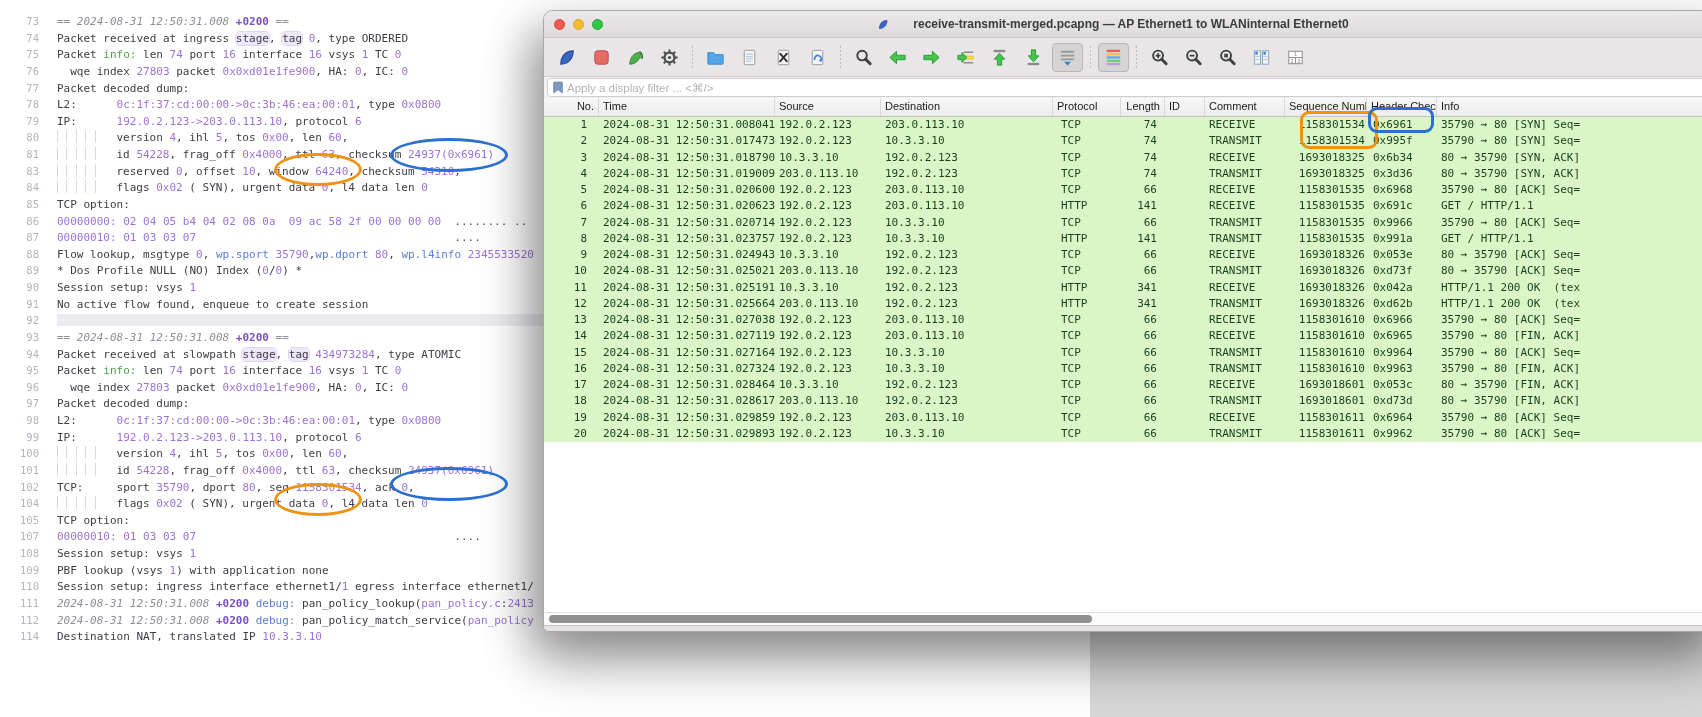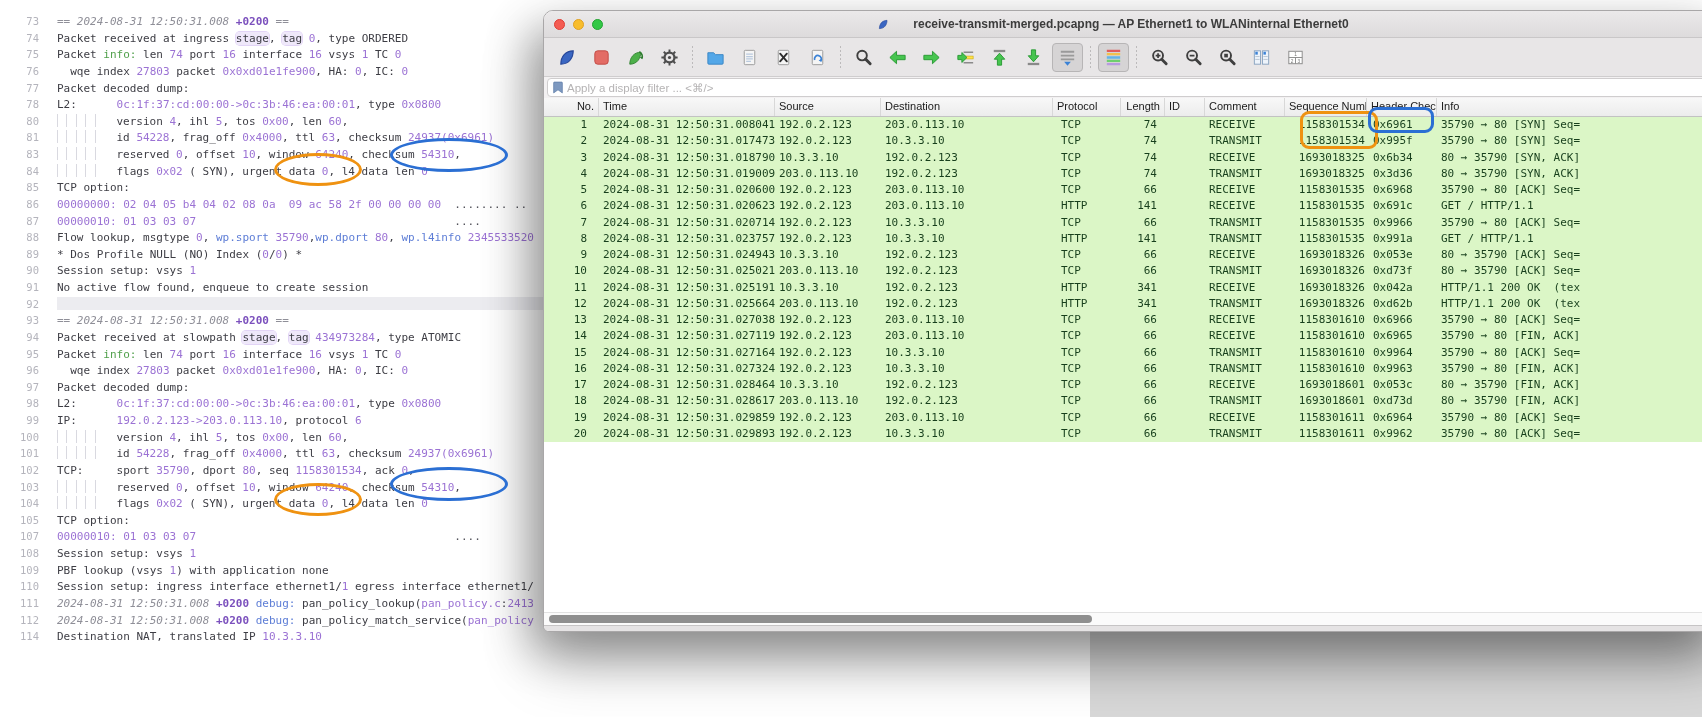--- a/index.html
+++ b/index.html
@@ -101,20 +101,21 @@
 <body>
 
 <div id="editor">
   <div>
       <div class="eline"><span class="ln">73</span><span class="c-ts">== 2024-08-31 12:50:31.008 </span><span class="c-tz">+0200</span><span class="c-ts"> ==</span></div>
       <div class="eline"><span class="ln">74</span><span class="c-d">Packet received at ingress </span><span class="c-hl">stage</span><span class="c-d">, </span><span class="c-hl">tag</span><span class="c-d"> </span><span class="c-v">0</span><span class="c-d">, type ORDERED</span></div>
       <div class="eline"><span class="ln">75</span><span class="c-d">Packet </span><span class="c-g">info:</span><span class="c-d"> len </span><span class="c-v">74</span><span class="c-d"> port </span><span class="c-v">16</span><span class="c-d"> interface </span><span class="c-v">16</span><span class="c-d"> vsys </span><span class="c-v">1</span><span class="c-d"> TC </span><span class="c-v">0</span></div>
       <div class="eline"><span class="ln">76</span><span class="c-d">  wqe index </span><span class="c-v">27803</span><span class="c-d"> packet </span><span class="c-v">0x0xd01e1fe900</span><span class="c-d">, HA: </span><span class="c-v">0</span><span class="c-d">, IC: </span><span class="c-v">0</span></div>
       <div class="eline"><span class="ln">77</span><span class="c-d">Packet decoded dump:</span></div>
       <div class="eline"><span class="ln">78</span><span class="c-d">L2:      </span><span class="c-v">0c:1f:37:cd:00:00-&gt;0c:3b:46:ea:00:01</span><span class="c-d">, type </span><span class="c-v">0x0800</span></div>
+      <div class="eline"><span class="ln">79</span><span class="c-d">IP:      </span><span class="c-v">192.0.2.123-&gt;203.0.113.10</span><span class="c-d">, protocol </span><span class="c-v">6</span></div>
       <div class="eline"><span class="ln">80</span><span class="c-gd"></span><span class="c-d">version </span><span class="c-v">4</span><span class="c-d">, ihl </span><span class="c-v">5</span><span class="c-d">, tos </span><span class="c-v">0x00</span><span class="c-d">, len </span><span class="c-v">60</span><span class="c-d">,</span></div>
       <div class="eline"><span class="ln">81</span><span class="c-gd"></span><span class="c-d">id </span><span class="c-v">54228</span><span class="c-d">, frag_off </span><span class="c-v">0x4000</span><span class="c-d">, ttl </span><span class="c-v">63</span><span class="c-d">, checksum </span><span class="c-v">24937(0x6961)</span></div>
       <div class="eline"><span class="ln">83</span><span class="c-gd"></span><span class="c-d">reserved </span><span class="c-v">0</span><span class="c-d">, offset </span><span class="c-v">10</span><span class="c-d">, window </span><span class="c-v">64240</span><span class="c-d">, checksum </span><span class="c-v">54310</span><span class="c-d">,</span></div>
       <div class="eline"><span class="ln">84</span><span class="c-gd"></span><span class="c-d">flags </span><span class="c-v">0x02</span><span class="c-d"> ( SYN), urgent data </span><span class="c-v">0</span><span class="c-d">, l4 data len </span><span class="c-v">0</span></div>
       <div class="eline"><span class="ln">85</span><span class="c-d">TCP option:</span></div>
       <div class="eline"><span class="ln">86</span><span class="c-v">00000000:</span><span class="c-d"> </span><span class="c-v">02 04 05 b4 04 02 08 0a  09 ac 58 2f 00 00 00 00</span><span class="c-ad">  ........ ..</span></div>
       <div class="eline"><span class="ln">87</span><span class="c-v">00000010:</span><span class="c-d"> </span><span class="c-v">01 03 03 07</span><span class="c-ad">                                       ....</span></div>
       <div class="eline"><span class="ln">88</span><span class="c-d">Flow lookup, msgtype </span><span class="c-v">0</span><span class="c-d">, </span><span class="c-b">wp.sport</span><span class="c-d"> </span><span class="c-v">35790</span><span class="c-d">,</span><span class="c-b">wp.dport</span><span class="c-d"> </span><span class="c-v">80</span><span class="c-d">, </span><span class="c-b">wp.l4info</span><span class="c-d"> </span><span class="c-v">2345533520</span></div>
       <div class="eline"><span class="ln">89</span><span class="c-d">* Dos Profile NULL (NO) Index (</span><span class="c-v">0</span><span class="c-d">/</span><span class="c-v">0</span><span class="c-d">) *</span></div>
       <div class="eline"><span class="ln">90</span><span class="c-d">Session setup: vsys </span><span class="c-v">1</span></div>
@@ -123,21 +124,20 @@
       <div class="eline"><span class="ln">93</span><span class="c-ts">== 2024-08-31 12:50:31.008 </span><span class="c-tz">+0200</span><span class="c-ts"> ==</span></div>
       <div class="eline"><span class="ln">94</span><span class="c-d">Packet received at slowpath </span><span class="c-hl">stage</span><span class="c-d">, </span><span class="c-hl">tag</span><span class="c-d"> </span><span class="c-v">434973284</span><span class="c-d">, type ATOMIC</span></div>
       <div class="eline"><span class="ln">95</span><span class="c-d">Packet </span><span class="c-g">info:</span><span class="c-d"> len </span><span class="c-v">74</span><span class="c-d"> port </span><span class="c-v">16</span><span class="c-d"> interface </span><span class="c-v">16</span><span class="c-d"> vsys </span><span class="c-v">1</span><span class="c-d"> TC </span><span class="c-v">0</span></div>
       <div class="eline"><span class="ln">96</span><span class="c-d">  wqe index </span><span class="c-v">27803</span><span class="c-d"> packet </span><span class="c-v">0x0xd01e1fe900</span><span class="c-d">, HA: </span><span class="c-v">0</span><span class="c-d">, IC: </span><span class="c-v">0</span></div>
       <div class="eline"><span class="ln">97</span><span class="c-d">Packet decoded dump:</span></div>
       <div class="eline"><span class="ln">98</span><span class="c-d">L2:      </span><span class="c-v">0c:1f:37:cd:00:00-&gt;0c:3b:46:ea:00:01</span><span class="c-d">, type </span><span class="c-v">0x0800</span></div>
       <div class="eline"><span class="ln">99</span><span class="c-d">IP:      </span><span class="c-v">192.0.2.123-&gt;203.0.113.10</span><span class="c-d">, protocol </span><span class="c-v">6</span></div>
       <div class="eline"><span class="ln">100</span><span class="c-gd"></span><span class="c-d">version </span><span class="c-v">4</span><span class="c-d">, ihl </span><span class="c-v">5</span><span class="c-d">, tos </span><span class="c-v">0x00</span><span class="c-d">, len </span><span class="c-v">60</span><span class="c-d">,</span></div>
       <div class="eline"><span class="ln">101</span><span class="c-gd"></span><span class="c-d">id </span><span class="c-v">54228</span><span class="c-d">, frag_off </span><span class="c-v">0x4000</span><span class="c-d">, ttl </span><span class="c-v">63</span><span class="c-d">, checksum </span><span class="c-v">24937(0x6961)</span></div>
       <div class="eline"><span class="ln">102</span><span class="c-d">TCP:     sport </span><span class="c-v">35790</span><span class="c-d">, dport </span><span class="c-v">80</span><span class="c-d">, seq </span><span class="c-v">1158301534</span><span class="c-d">, ack </span><span class="c-v">0</span><span class="c-d">,</span></div>
-      <div class="eline"><span class="ln">103</span><span class="c-gd"></span><span class="c-d">reserved </span><span class="c-v">0</span><span class="c-d">, offset </span><span class="c-v">10</span><span class="c-d">, window </span><span class="c-v">64240</span><span class="c-d">, checksum </span><span class="c-v">54310</span><span class="c-d">,</span></div>
       <div class="eline"><span class="ln">104</span><span class="c-gd"></span><span class="c-d">flags </span><span class="c-v">0x02</span><span class="c-d"> ( SYN), urgent data </span><span class="c-v">0</span><span class="c-d">, l4 data len </span><span class="c-v">0</span></div>
       <div class="eline"><span class="ln">105</span><span class="c-d">TCP option:</span></div>
       <div class="eline"><span class="ln">107</span><span class="c-v">00000010:</span><span class="c-d"> </span><span class="c-v">01 03 03 07</span><span class="c-ad">                                       ....</span></div>
       <div class="eline"><span class="ln">108</span><span class="c-d">Session setup: vsys </span><span class="c-v">1</span></div>
       <div class="eline"><span class="ln">109</span><span class="c-d">PBF lookup (vsys </span><span class="c-v">1</span><span class="c-d">) with application none</span></div>
       <div class="eline"><span class="ln">110</span><span class="c-d">Session setup: ingress interface ethernet1/</span><span class="c-v">1</span><span class="c-d"> egress interface ethernet1/</span></div>
       <div class="eline"><span class="ln">111</span><span class="c-ts">2024-08-31 12:50:31.008 </span><span class="c-tz">+0200</span><span class="c-d"> </span><span class="c-b">debug:</span><span class="c-d"> pan_policy_lookup(</span><span class="c-v">pan_policy.c</span><span class="c-d">:</span><span class="c-v">2413</span></div>
       <div class="eline"><span class="ln">112</span><span class="c-ts">2024-08-31 12:50:31.008 </span><span class="c-tz">+0200</span><span class="c-d"> </span><span class="c-b">debug:</span><span class="c-d"> pan_policy_match_service(</span><span class="c-v">pan_policy</span></div>
       <div class="eline"><span class="ln">114</span><span class="c-d">Destination NAT, translated IP </span><span class="c-v">10.3.3.10</span></div>
     </div>

